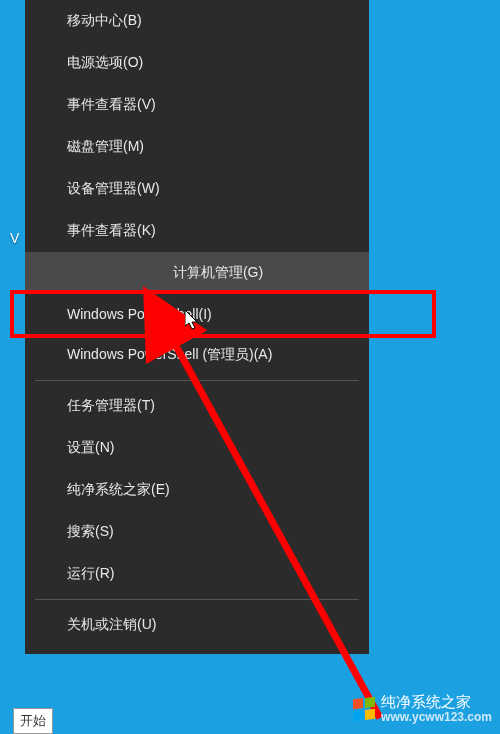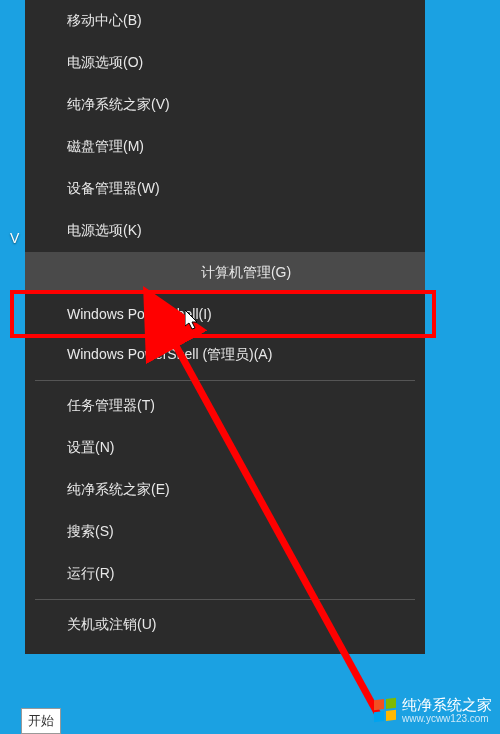--- a/index.html
+++ b/index.html
@@ -17,21 +17,21 @@
       color: #fff;
       font-size: 14px;
       text-shadow: 0 1px 2px rgba(0,0,0,0.5);
     }
     .dt1 { top: 230px; }
     .dt2 { top: 250px; margin-left: 29px; }
     .context-menu {
       position: absolute;
       left: 25px;
       top: 0;
-      width: 400px;
+      width: 344px;
       background: #2b2b2b;
       display: flex;
       flex-direction: column;
       padding-top: 0;
       padding-bottom: 8px;
     }
     .menu-item {
       padding: 12px 0 12px 42px;
       color: #e8e8e8;
       font-size: 14px;
@@ -42,21 +42,21 @@
       background: #4a4a4a;
       text-align: center;
     }
     .menu-sep {
       height: 1px;
       background: #555;
       margin: 4px 10px;
     }
     .start-label {
       position: absolute;
-      left: 21px;
+      left: 13px;
       bottom: 0;
       background: #fff;
       color: #333;
       font-size: 13px;
       padding: 3px 6px;
       border: 1px solid #999;
     }
     .highlight-box {
       position: absolute;
       border: 4px solid #ff0000;
@@ -98,35 +98,35 @@
       grid-template-columns: 1fr 1fr;
       grid-template-rows: 1fr 1fr;
       gap: 2px;
       transform: skewY(-6deg);
     }
     .wm-logo div:nth-child(1){ background:#f25022; }
     .wm-logo div:nth-child(2){ background:#7fba00; }
     .wm-logo div:nth-child(3){ background:#00a4ef; }
     .wm-logo div:nth-child(4){ background:#ffb900; }
     .wm-text { color: #fff; font-size: 15px; }
-    .wm-sub { color: #cde9f8; font-size: 10px; display:block; margin-top:-2px; }
+    .wm-sub { color: #cde9f8; font-size: 12px; display:block; margin-top:-2px;font-weight:bold; }
   </style>
 </head>
 <body>
 
 <span class="desktop-text dt1">V</span>
 <span class="desktop-text dt2">Vi</span>
 
 <div class="context-menu">
   <div class="menu-item"><span>移动中心(B)</span></div>
   <div class="menu-item"><span>电源选项(O)</span></div>
-  <div class="menu-item"><span>纯净系统之家(V)</span></div>
+  <div class="menu-item"><span>事件查看器(V)</span></div>
   <div class="menu-item"><span>磁盘管理(M)</span></div>
   <div class="menu-item"><span>设备管理器(W)</span></div>
-  <div class="menu-item"><span>电源选项(K)</span></div>
+  <div class="menu-item"><span>事件查看器(K)</span></div>
   <div class="menu-item highlighted"><span>计算机管理(G)</span></div>
   <div class="menu-item"><span>Windows PowerShell(I)</span></div>
   <div class="menu-item"><span>Windows PowerShell (管理员)(A)</span></div>
 
   <div class="menu-sep"></div>
 
   <div class="menu-item"><span>任务管理器(T)</span></div>
   <div class="menu-item"><span>设置(N)</span></div>
   <div class="menu-item"><span>纯净系统之家(E)</span></div>
   <div class="menu-item"><span>搜索(S)</span></div>

